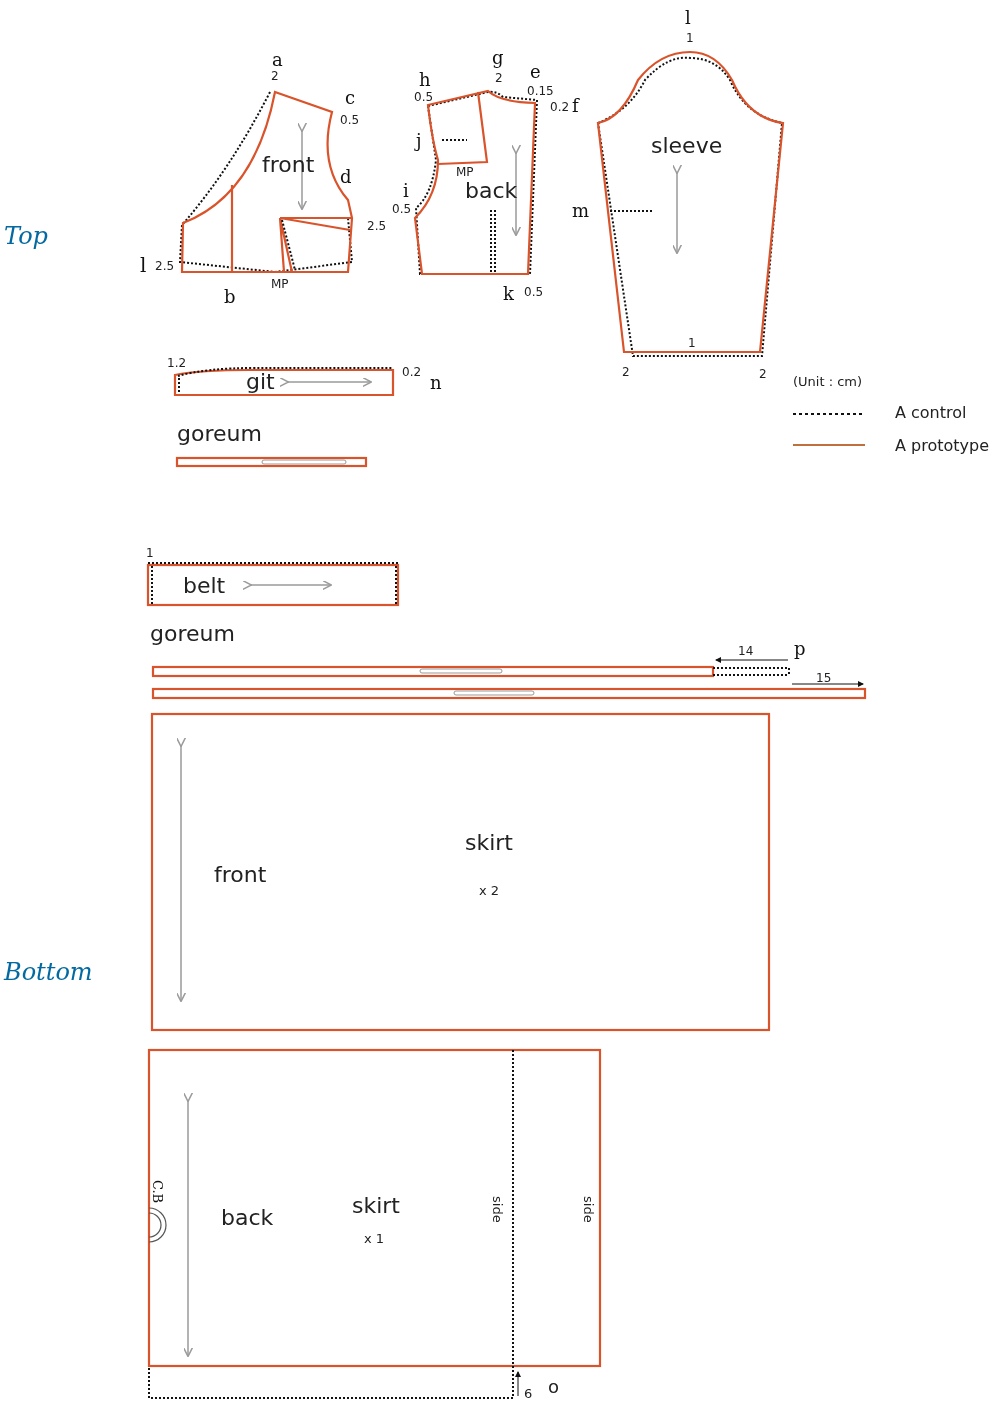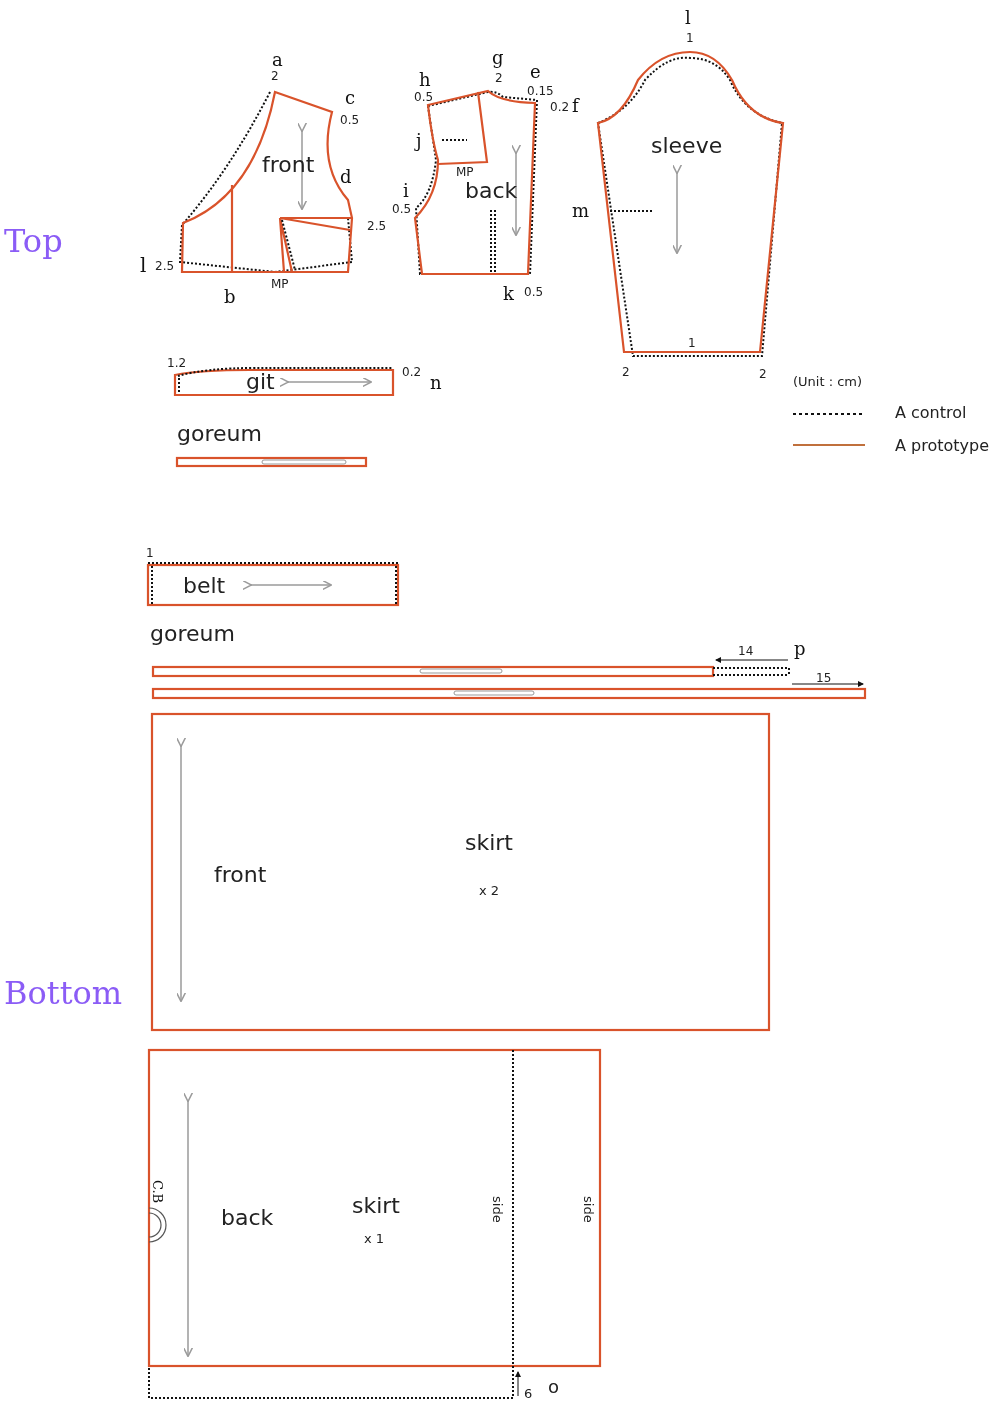--- a/index.html
+++ b/index.html
@@ -1,29 +1,29 @@
 <!DOCTYPE html>
 <html><head>
 <meta charset="utf-8">
 <style>
   html, body { margin: 0; padding: 0; background: #ffffff; }
   body { width: 1000px; height: 1403px; position: relative; overflow: hidden; font-family: "DejaVu Sans", sans-serif; color: #222; }
-  .section-label { position: absolute; font-family: "DejaVu Serif", serif; font-size: 32px; color: #8b5cf6; }
+  .section-label { position: absolute; font-family: "DejaVu Serif", serif; font-size: 24px; color: #0369a1; font-style: italic; }
   svg { position: absolute; left: 0; top: 0; }
   .lbl { font-family: "DejaVu Sans", sans-serif; fill: #222; }
   .ser { font-family: "DejaVu Serif", serif; fill: #111; }
   .piece { fill: none; stroke: #d9532b; stroke-width: 2.2; }
   .ctrl { fill: none; stroke: #111; stroke-width: 2; stroke-dasharray: 2 2; }
   .grain { stroke: #9a9a9a; stroke-width: 1.5; fill: none; }
 </style>
 </head>
 <body>
 
 <div class="section-label" style="left:4px; top:222px;">Top</div>
-<div class="section-label" style="left:4px; top:958px;margin-top:16px;">Bottom</div>
+<div class="section-label" style="left:4px; top:958px;">Bottom</div>
 
 <svg width="1000" height="1403" viewBox="0 0 1000 1403">
   <defs>
     <marker id="arr" markerWidth="6" markerHeight="6" refX="5" refY="3" orient="auto">
       <path d="M0,0 L6,3 L0,6" fill="none" stroke="#9a9a9a" stroke-width="1"></path>
     </marker>
     <marker id="arrb" markerWidth="6" markerHeight="6" refX="5" refY="3" orient="auto">
       <path d="M0,0 L6,3 L0,6 z" fill="#111"></path>
     </marker>
   </defs>

